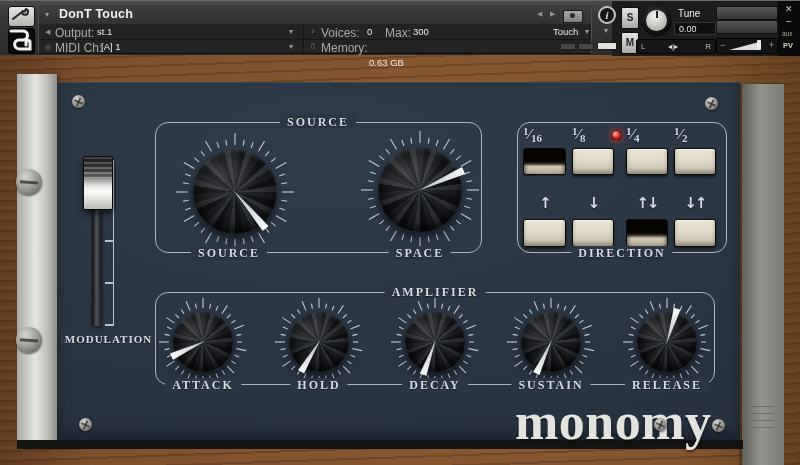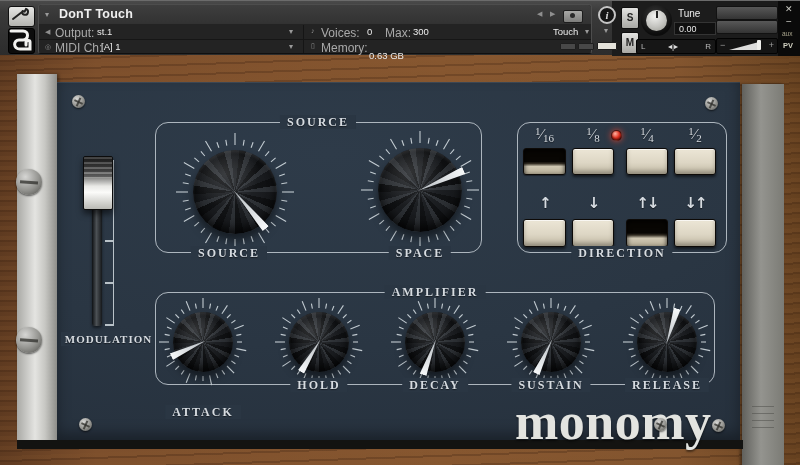--- a/index.html
+++ b/index.html
@@ -78,21 +78,21 @@
   .knob.sml{width:92px;height:92px;} .knob.sml .knob-body{left:16px;top:16px;width:60px;height:60px;}
   .needle-rot{position:absolute;left:0;top:0;width:100%;height:100%;}
   .needle{position:absolute;left:50%;background:linear-gradient(180deg,#f6f8f9,#b7bdc2);clip-path:polygon(50% 100%,6% 0,94% 0);filter:drop-shadow(1px 2px 2px rgba(0,0,0,.6));}
   .knob.big .needle{top:12px;width:9px;height:50px;margin-left:-4.5px;}
   .knob.sml .needle{top:11px;width:8px;height:38px;margin-left:-4px;}
 
   
   .arp-btn{background:linear-gradient(180deg,#ece6d6 0,#ddd6c4 55%,#c1b9a4 100%);border:1px solid #0d0a07;border-radius:3px;box-sizing:border-box;
     box-shadow:inset 0 1px 0 rgba(255,255,255,.7), inset 0 -3px 4px rgba(0,0,0,.25), 0 2px 3px rgba(0,0,0,.55);}
   .arp-btn.pressed{background:linear-gradient(180deg,#080603 0 50%,#332d23 58%,#cfc7b2 70%,#b8af98 100%);box-shadow:inset 0 2px 5px rgba(0,0,0,.85), 0 1px 1px rgba(0,0,0,.4);}
-  .frac{font-weight:normal;font-size:12px;color:#d6dbe0;text-align:center;text-shadow:0 1px 1px rgba(0,0,0,.5);}
+  .frac{font-weight:bold;font-size:12px;color:#d6dbe0;text-align:left;text-shadow:0 1px 1px rgba(0,0,0,.5);}
   .frac .fn{position:relative;top:-4px;font-size:11px;}
   .frac .fs{font-size:15px;font-style:italic;}
   .frac .fd{position:relative;top:3px;font-size:11px;}
   .arrow{font-family:"DejaVu Sans",sans-serif;font-weight:bold;font-size:15px;letter-spacing:-2px;color:#d6dbe0;text-align:center;text-shadow:0 1px 1px rgba(0,0,0,.5);}
   .led{width:9px;height:9px;border-radius:50%;background:radial-gradient(circle at 35% 30%,#ffb2a2,#e23120 50%,#8a130c 95%);box-shadow:0 0 6px rgba(255,70,45,.8), inset 0 -1px 2px rgba(0,0,0,.5);border:1px solid rgba(0,0,0,.55);box-sizing:content-box;}
 
   
   .mod-track{background:linear-gradient(90deg,#0e1114,#4c5155 45%,#15181b);border-radius:3px;box-shadow:0 2px 3px rgba(0,0,0,.5);}
   .mod-cap{background:linear-gradient(180deg,#222 0,#555 26%,#8a8a88 40%,#e9e9e6 56%,#fbfbf9 68%,#b9b9b4 100%);border-radius:2px;border:1px solid #0c0c0c;box-sizing:border-box;box-shadow:0 4px 6px rgba(0,0,0,.55);}
   .mod-cap::before{content:"";position:absolute;left:0;top:0;width:100%;height:40%;background:repeating-linear-gradient(180deg,rgba(255,255,255,.14) 0 2px,rgba(0,0,0,.28) 2px 5px);}
@@ -141,21 +141,21 @@
     <span class="abs h-car" style="left:250px;top:37px;">▾</span>
 
     <span class="abs h-ico" style="left:272px;top:22px;">♪</span>
     <span class="abs h-lab" style="left:282px;top:21px;">Voices:</span>
     <span class="abs h-val" style="left:328px;top:21px;">0</span>
     <span class="abs h-lab" style="left:346px;top:21px;">Max:</span>
     <span class="abs h-val" style="left:374px;top:21px;">300</span>
 
     <span class="abs h-ico" style="left:272px;top:37px;">▯</span>
     <span class="abs h-lab" style="left:282px;top:36px;">Memory:</span>
-    <span class="abs h-val" style="left:330px;top:45px;">0.63 GB</span>
+    <span class="abs h-val" style="left:330px;top:52px;">0.63 GB</span>
 
     <span class="abs h-val" style="left:514px;top:21px;">Touch</span>
     <span class="abs h-car" style="left:546px;top:22px;">▾</span>
   </div>
 
   <div class="abs bar" style="left:560px;top:42px;width:14px;"></div>
   <div class="abs bar" style="left:578px;top:42px;width:14px;"></div>
   <div class="abs bar lit" style="left:597px;top:41px;width:18px;height:6px;"></div>
 
   <div class="abs info-btn">i</div>
@@ -545,21 +545,21 @@
         <line x1="27.1" y1="17.7" x2="24.3" y2="13.6"></line>
         <line x1="33.0" y1="14.6" x2="29.2" y2="5.3"></line>
         <line x1="39.4" y1="12.7" x2="38.4" y2="7.7"></line>
       </svg>
     <div class="knob-body"></div>
     <div class="needle-rot" style="transform: rotate(17deg);">
         <div class="needle"></div>
       </div>
   </div>
 
-  <div class="abs sec-label" style="left:146px;top:296px;margin-top:27px;">ATTACK</div>
+  <div class="abs sec-label" style="left:146px;top:296px;">ATTACK</div>
   <div class="abs sec-label" style="left:262px;top:296px;">HOLD</div>
   <div class="abs sec-label" style="left:378px;top:296px;">DECAY</div>
   <div class="abs sec-label" style="left:494px;top:296px;">SUSTAIN</div>
   <div class="abs sec-label" style="left:610px;top:296px;">RELEASE</div>
 
   <div class="abs logo" style="left:458px;top:310px;">monomy</div>
   <div class="abs screw sm" style="left:597px;top:336px;"></div>
 </div>
 
 </body></html>

